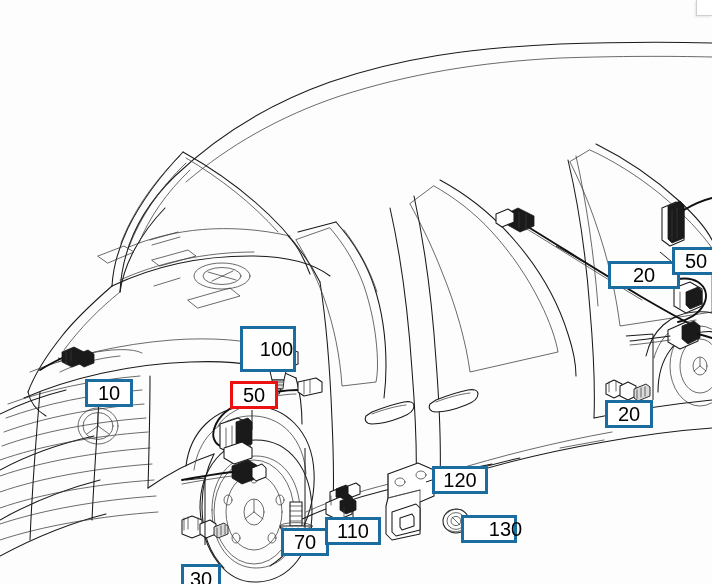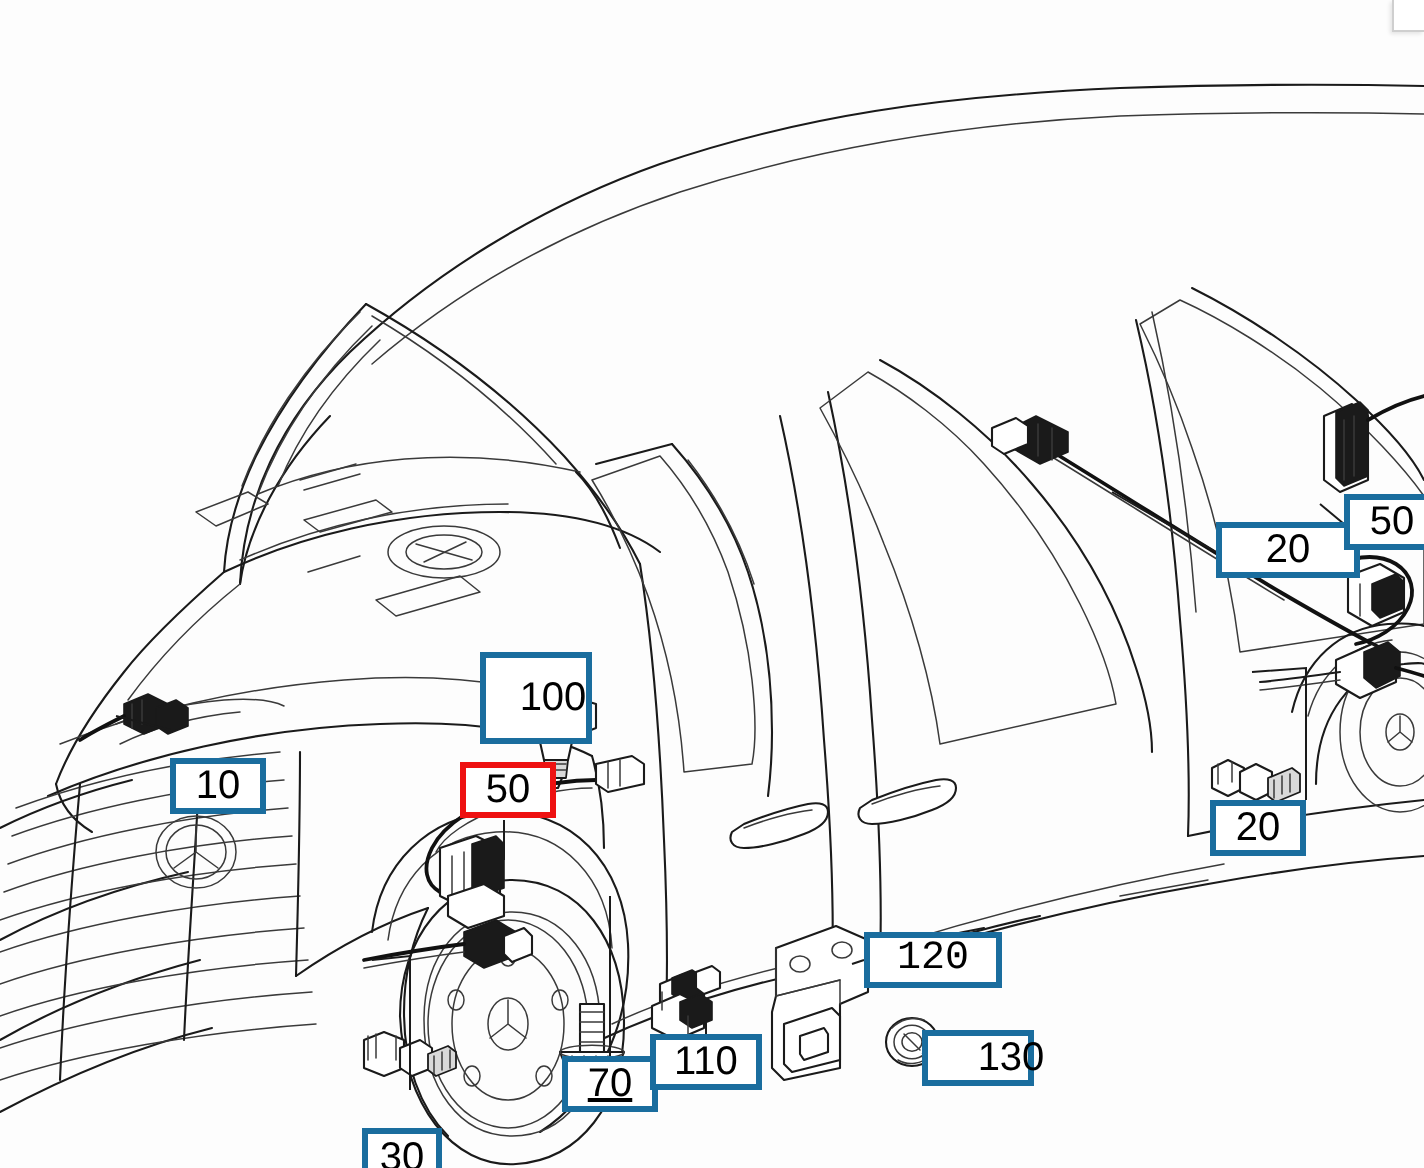--- a/index.html
+++ b/index.html
@@ -384,27 +384,27 @@
       </div>
       <div class="callout" style="left: 672px; top: 247px; width: 48px; height: 28px;">
         <span>50</span>
       </div>
       <div class="callout" style="left: 605px; top: 400px; width: 48px; height: 28px;">
         <span>20</span>
       </div>
       <div class="callout" style="left: 181px; top: 564px; width: 40px; height: 28px; align-items: flex-end;">
         <span>30</span>
       </div>
-      <div class="callout" style="left: 281px; top: 528px; width: 48px; height: 28px; text-decoration: underline;">
+      <div class="callout" style="left: 281px; top: 528px; width: 48px; height: 28px;">
         <span>70</span>
       </div>
       <div class="callout" style="left: 325px; top: 517px; width: 56px; height: 28px; text-align: right;">
         <span>110</span>
       </div>
-      <div class="callout" style="left: 432px; top: 466px; width: 69px; height: 28px; font-family: Liberation Mono, monospace;">
+      <div class="callout" style="left: 432px; top: 466px; width: 56px; height: 28px;">
         <span>120</span>
       </div>
       <div class="callout" style="left: 461px; top: 515px; width: 56px; height: 28px; padding-left: 33px;">
         <span>130</span>
       </div>
     </div>
 
   <div class="scroll-corner"></div>
 
 </div>

